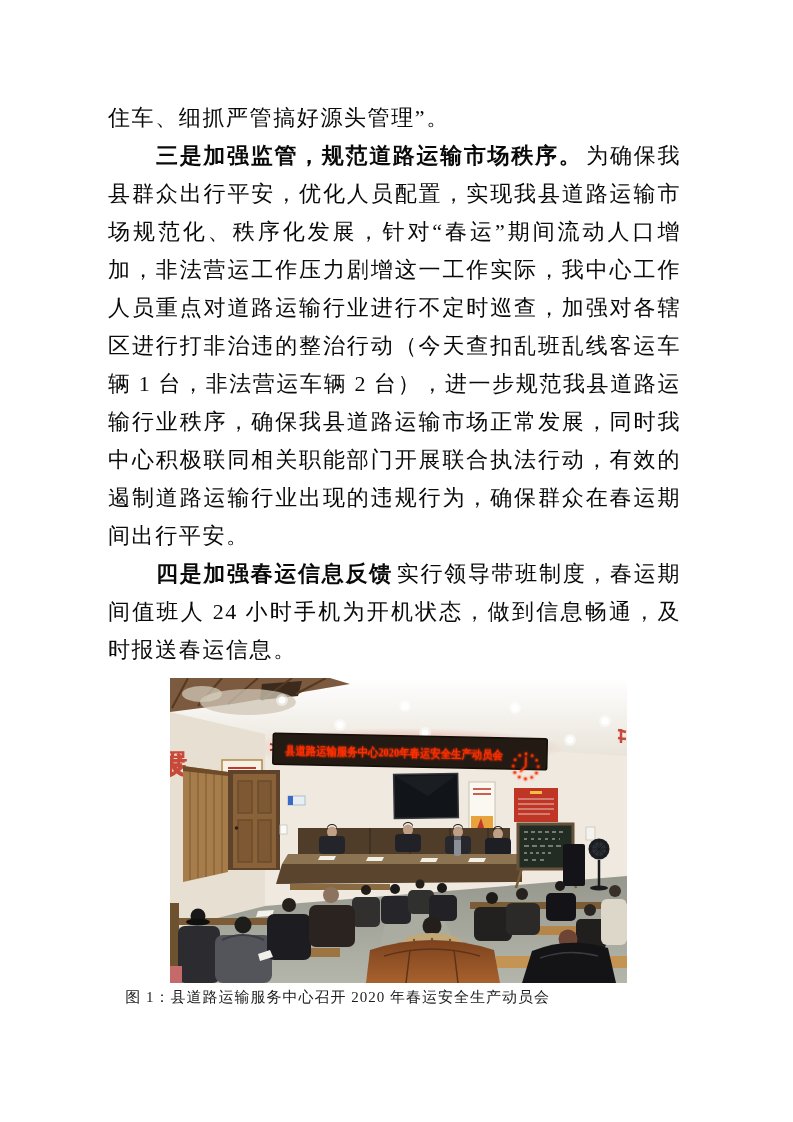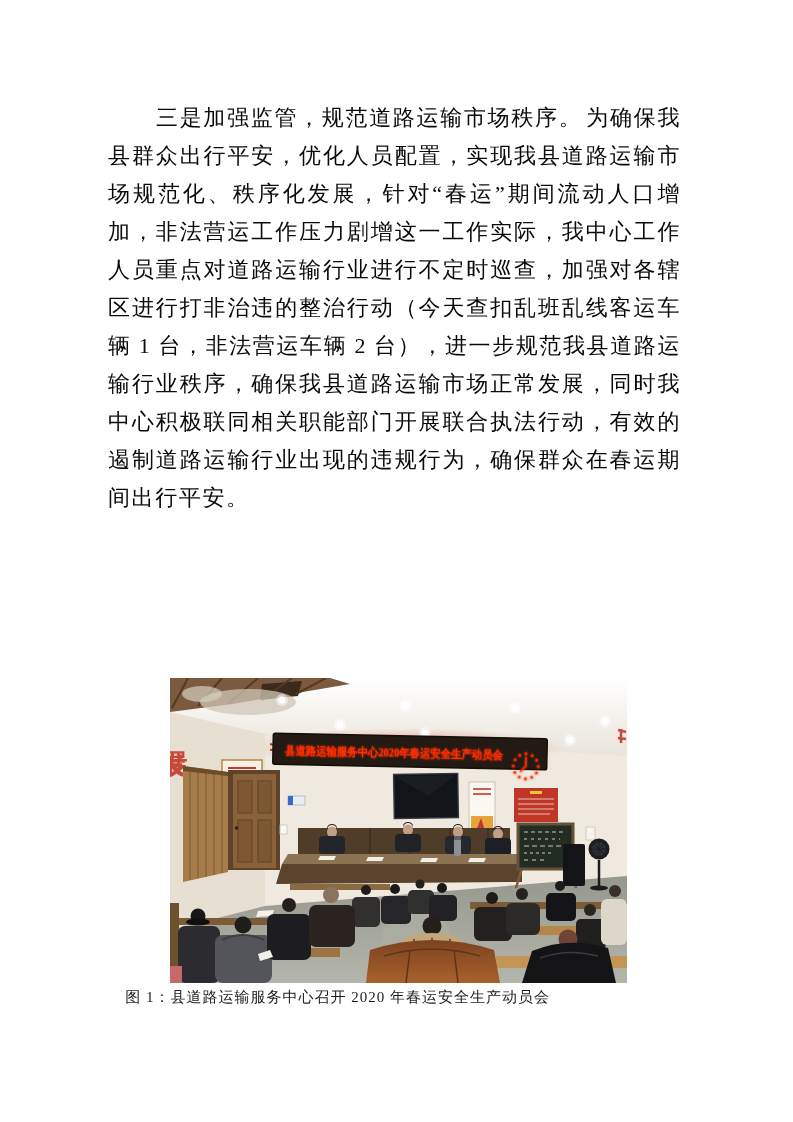--- a/index.html
+++ b/index.html
@@ -7,38 +7,44 @@
     width:793px;height:1122px;background:#ffffff;position:relative;overflow:hidden;
     font-family:"Liberation Serif","DejaVu Serif",serif;color:#0a0a0a;
   }
   .doc-body{
     position:absolute;left:108px;top:99px;width:573px;
     font-size:22px;line-height:38px;letter-spacing:1.6px;
     text-align:justify;text-align-last:left;word-break:break-all;
   }
   .doc-body p{margin:0;}
   .doc-body p.indent{text-indent:48px;}
-  .run-bold{font-weight:400;}
+  .run-bold{font-weight:700;}
   .run-after-bold{margin-left:4px;}
   .figure-image{
     position:absolute;left:170px;top:678px;width:457px;height:305px;
     overflow:hidden;background:#efe9e0;
   }
   .figure-caption{
     position:absolute;left:0;top:988px;width:675px;text-align:center;
     font-size:15px;letter-spacing:1px;color:#1c1c1c;
   }
   svg{display:block;}
 </style>
 </head>
 <body>
 
 <div class="doc-body">
+  <p>
+    <span>住车、细抓严管搞好源头管理”。</span>
+  </p>
   <p class="indent">
     <span class="run-bold">三是加强监管，规范道路运输市场秩序。</span><span class="run-after-bold">为确保我县群众出行平安，优化人员配置，实现我县道路运输市场规范化、秩序化发展，针对“春运”期间流动人口增加，非法营运工作压力剧增这一工作实际，我中心工作人员重点对道路运输行业进行不定时巡查，加强对各辖区进行打非治违的整治行动（今天查扣乱班乱线客运车辆 1 台，非法营运车辆 2 台），进一步规范我县道路运输行业秩序，确保我县道路运输市场正常发展，同时我中心积极联同相关职能部门开展联合执法行动，有效的遏制道路运输行业出现的违规行为，确保群众在春运期间出行平安。</span>
+  </p>
+  <p class="indent">
+    <span class="run-bold">四是加强春运信息反馈</span><span class="run-after-bold">实行领导带班制度，春运期间值班人 24 小时手机为开机状态，做到信息畅通，及时报送春运信息。</span>
   </p>
 </div>
 
 <div class="figure-image">
 <svg width="457" height="305" viewBox="0 0 457 305" xmlns="http://www.w3.org/2000/svg">
   <defs>
     <linearGradient id="ceil" x1="0" y1="0" x2="0" y2="1">
       <stop offset="0" stop-color="#ffffff"></stop>
           <stop offset="1" stop-color="#e9e4da"></stop>
     </linearGradient>

